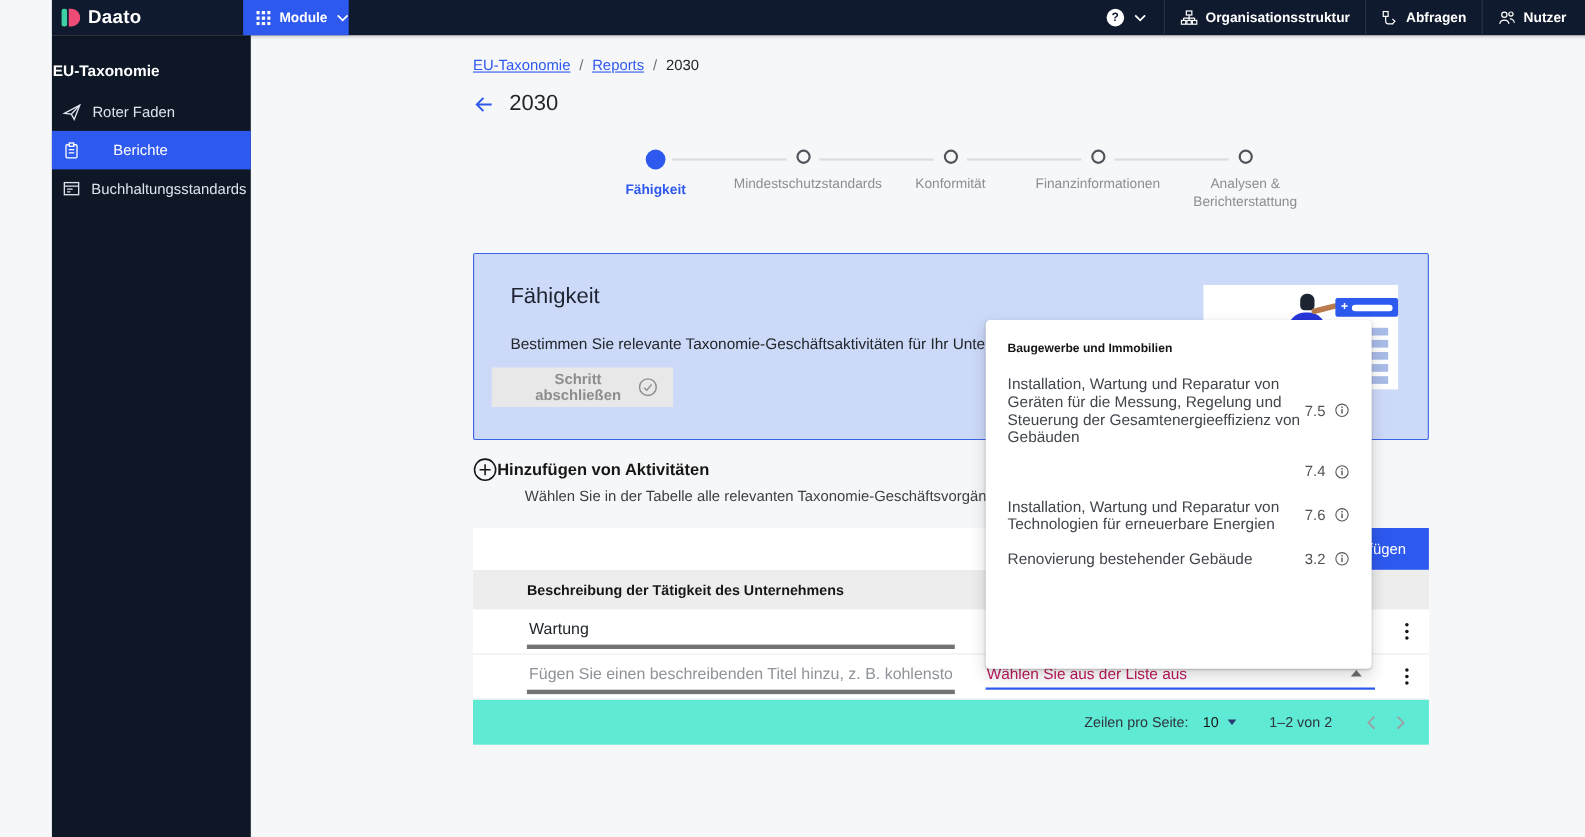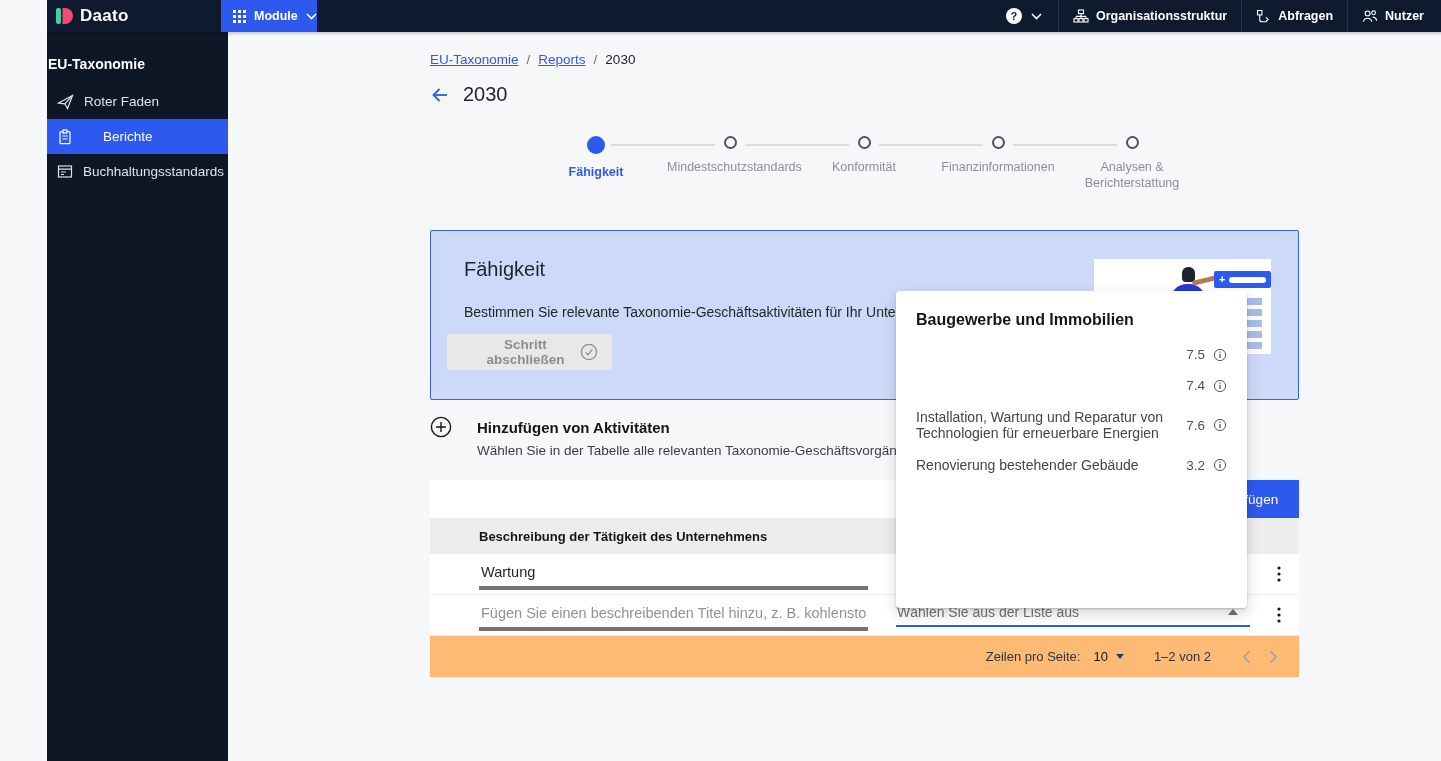--- a/index.html
+++ b/index.html
@@ -66,59 +66,59 @@
   .illu-chip .plus { color:#fff; font-size:11px; font-weight:800; line-height:1; }
   .illu-chip .bar { width:38px; height:6px; background:#fff; border-radius:3px; }
   .illu-bar { position:absolute; left:151px; width:17px; height:7px; background:#a9bce8; }
   .illu-head { position:absolute; left:88px; top:8px; width:13px; height:15px; background:#1b2430; border-radius:6px 6px 4px 4px; }
   .illu-body { position:absolute; left:76px; top:25px; width:36px; height:17px; background:#2736d9; border-radius:18px 18px 0 0; }
   .illu-arm { position:absolute; left:98px; top:19px; width:25px; height:5px; background:#b97a4e;
               border-radius:3px; transform:rotate(-14deg); }
 
   
   .activities-head { position:absolute; left:383px; top:416px; }
-  .act-title-row { display:flex; align-items:flex-start; gap:25px; }
+  .act-title-row { display:flex; align-items:flex-start; }
   .act-title { font-size:15px; font-weight:700; color:#161616; padding-top:3px; }
   .act-sub { position:absolute; left:47px; top:27px; font-size:13.5px; color:#3c4043; white-space:nowrap; }
 
   
   .table { position:absolute; left:383px; top:480px; width:869px; background:#fff; z-index:5; }
   .tbl-toolbar { position:relative; height:38px; background:#fff; }
   .add-btn { position:absolute; right:0; top:0; width:110px; height:38px; background:#2e59ee; border:none;
              color:#fff; font-size:13.5px; font-family:inherit; cursor:pointer; }
   .tbl-header { height:36px; background:#ededed; display:flex; align-items:center; padding-left:49px;
                 font-size:13px; font-weight:700; color:#161616; }
   .tbl-row { position:relative; height:41px; border-bottom:1px solid #ececec; }
   .cell-input { position:absolute; left:49px; top:7px; width:389px; border:none; background:transparent;
                 border-bottom:4px solid #737373; font-size:14.5px; color:#21272a; padding:3px 2px 6px 2px;
                 font-family:inherit; outline:none; }
   .cell-input::placeholder { color:#8f9399; }
   .kebab { position:absolute; right:16px; top:50%; transform:translateY(-50%); background:none; border:none;
            cursor:pointer; padding:2px; line-height:0; }
-  .tbl-pagination { height:41px; background:#fdba74; display:flex; align-items:center; justify-content:flex-end;
+  .tbl-pagination { height:41px; background:#5eead4; display:flex; align-items:center; justify-content:flex-end;
                     font-size:13px; color:#30353c; padding-right:12px; }
   .pg-label { margin-right:13px; }
   .pg-select { display:flex; align-items:center; gap:8px; margin-right:30px; cursor:pointer; color:#161616; }
   .caret-down { width:0; height:0; border-left:4.5px solid transparent; border-right:4.5px solid transparent;
                 border-top:5.5px solid #2c3a74; }
   .pg-range { margin-right:22px; }
   .pg-btn { background:none; border:none; cursor:default; padding:4px 9px; line-height:0; }
 
   
   .select-field { position:absolute; left:849px; top:598px; width:354px; height:29px; z-index:10;
                   border-bottom:2px solid #2e59ee; display:flex; align-items:center; cursor:pointer; background:transparent; }
-  .select-text { font-size:14px; color:#737373; padding-left:1px; flex:1; white-space:nowrap; overflow:hidden; }
+  .select-text { font-size:14px; color:#be185d; padding-left:1px; flex:1; white-space:nowrap; overflow:hidden; }
   .caret-up { width:0; height:0; border-left:5px solid transparent; border-right:5px solid transparent;
               border-bottom:6px solid #6f6f6f; margin-right:12px; }
 
   
   .dropdown { position:absolute; left:849px; top:291px; width:351px; height:317px; background:#fff;
               border-radius:4px; box-shadow:0 1px 2px rgba(0,0,0,.2), 0 6px 14px rgba(0,0,0,.16);
               z-index:50; padding:20px 20px 0 20px; overflow:hidden; }
-  .dd-group { font-size:16px; font-weight:700; color:#161616; margin-bottom:18px; }
+  .dd-group { font-size:11px; font-weight:700; color:#161616; margin-bottom:18px; }
   .dd-option { display:flex; align-items:center; margin-bottom:16px; cursor:pointer; }
   .dd-label { width:268px; font-size:14px; line-height:16px; color:#41454c; }
   .dd-code { margin-left:auto; font-size:13.5px; color:#525252; }
   .dd-info { margin-left:8px; line-height:0; cursor:pointer; background:none; border:none; padding:0; }
 
   svg { display:block; }
 </style>
 </head>
 <body>
 
@@ -371,20 +371,21 @@
   <div class="select-field">
     <span class="select-text">Wählen Sie aus der Liste aus</span>
     <span class="caret-up"></span>
   </div>
 
   <div class="dropdown">
     <div class="dd-group">Baugewerbe und Immobilien</div>
 
 
     <div class="dd-option">
+      <span class="dd-label">Installation, Wartung und Reparatur von Geräten für die Messung, Regelung und Steuerung der Gesamtenergieeffizienz von Gebäuden</span>
       <span class="dd-code">7.5</span>
       <button class="dd-info">
         <svg width="14" height="14" viewBox="0 0 14 14">
             <circle cx="7" cy="7" r="5.6" fill="none" stroke="#565656" stroke-width="1"></circle>
             <rect x="6.35" y="5.9" width="1.3" height="4.1" fill="#565656"></rect>
             <rect x="6.35" y="3.5" width="1.3" height="1.3" fill="#565656"></rect>
           </svg>
       </button>
     </div>
 

